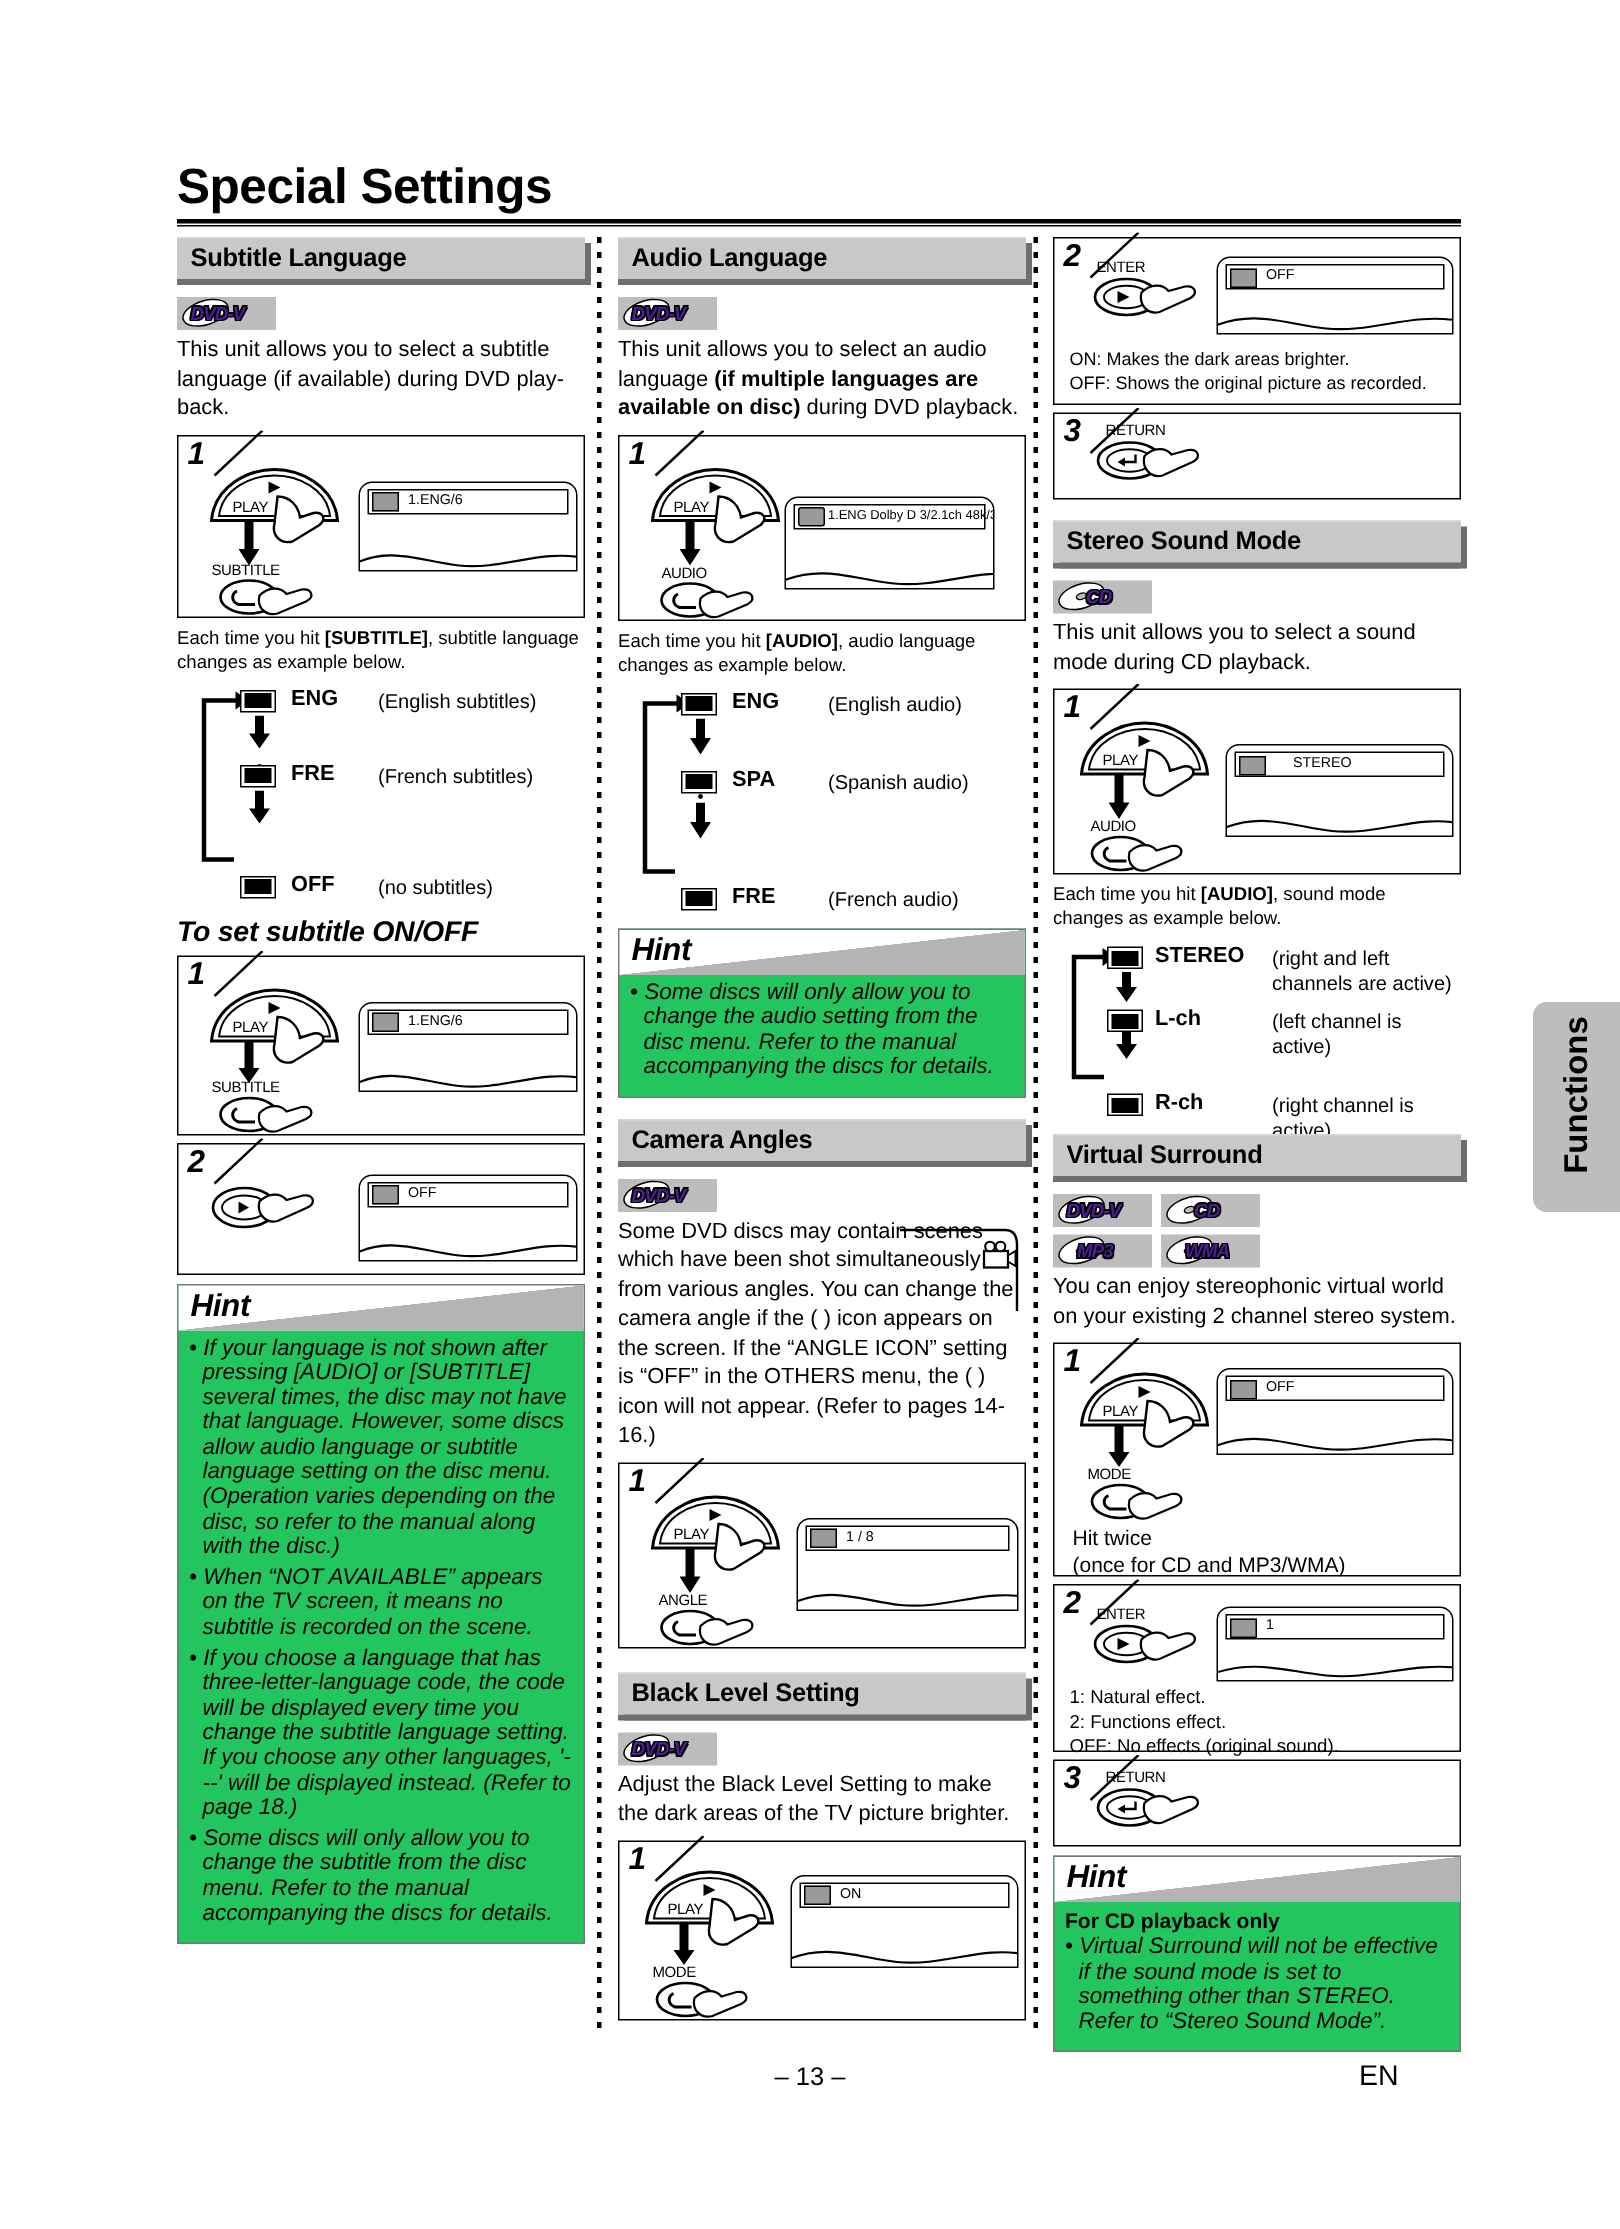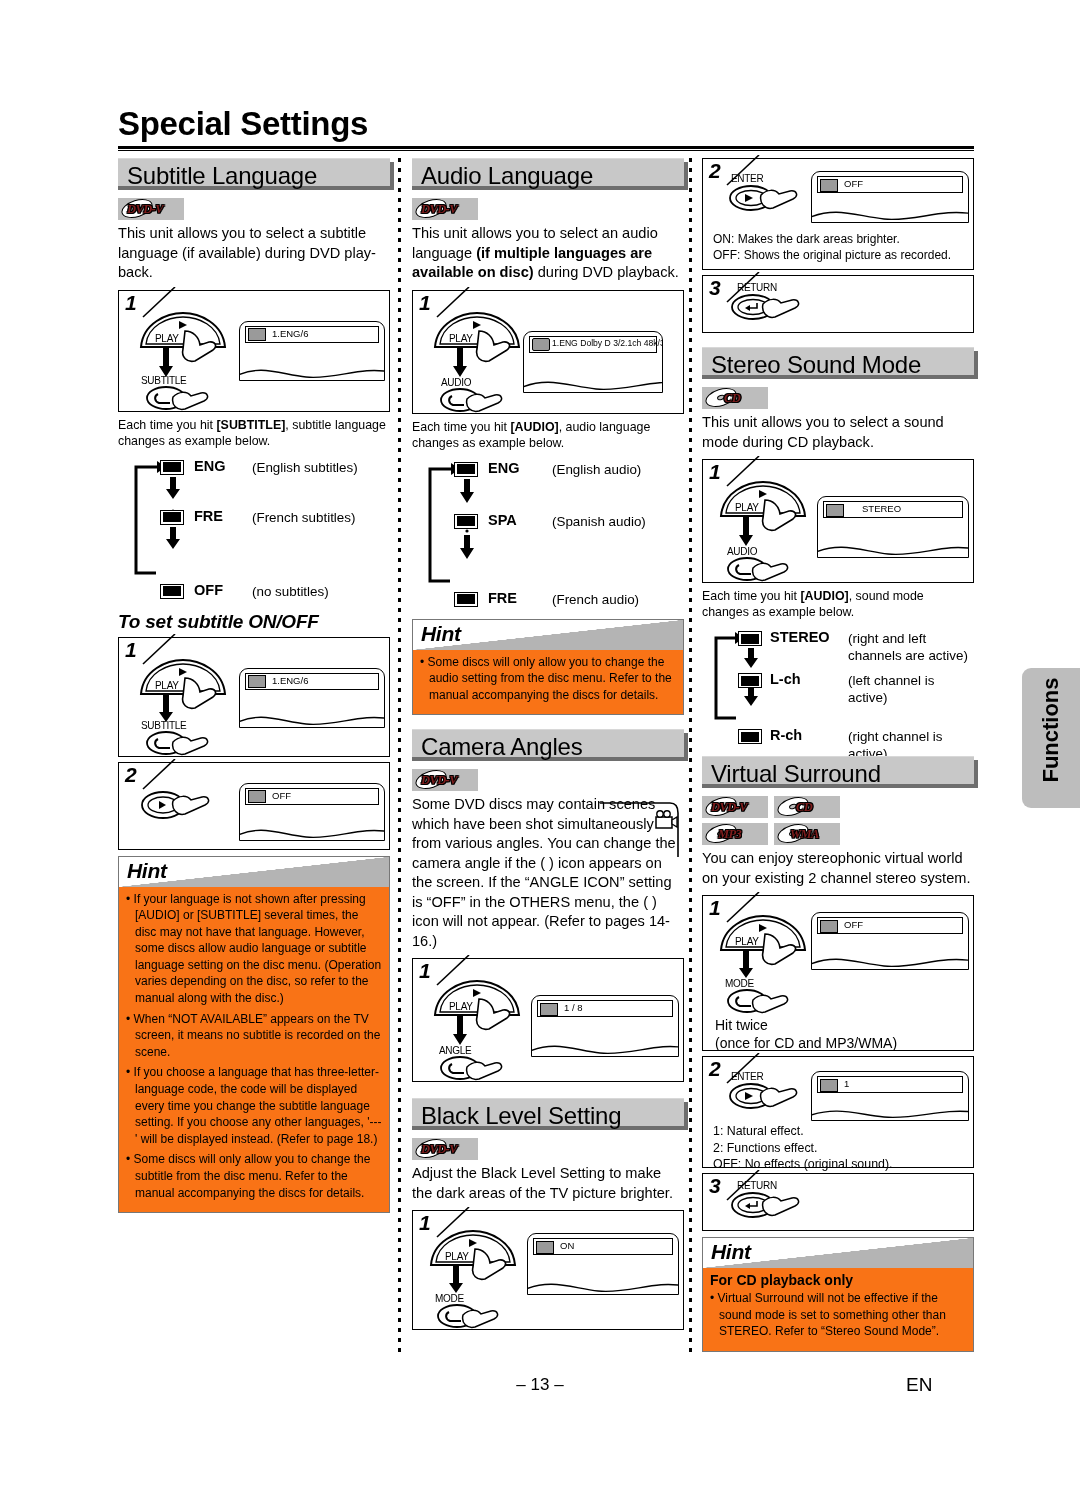--- a/index.html
+++ b/index.html
@@ -31,21 +31,21 @@
   .dotdiv.d2{left:689px;}
 
   
   .sec{position:relative;margin-bottom:8px;}
   .sec .bar{
     position:relative;background:#c8c8c8;height:27px;
     box-shadow:4px 4px 0 0 #6e6e6e;
     border-top:1px solid #d8d8d8;
   }
   .sec .bar span{
-    position:absolute;left:9px;top:3px;font-size:24px;font-weight:normal;
+    position:absolute;left:9px;top:3px;font-size:17px;font-weight:bold;
     letter-spacing:-0.2px;
   }
   .sec .underbar{height:4px;background:#6e6e6e;width:100%;margin-top:0px;}
 
   
   .badges{margin:8px 0 4px 0;display:flex;flex-wrap:wrap;gap:5px 6px;}
   .badge{
     width:66px;height:22px;background:#bdbdbd;position:relative;overflow:hidden;
   }
   .badge .disc{
@@ -53,24 +53,23 @@
     border:1.6px solid #000;border-radius:50%/50%;
     transform:rotate(-17deg);background:#fff;
   }
   .badge .disc:after{
     content:"";position:absolute;left:11px;top:5px;width:6px;height:3px;
     border:1.2px solid #000;border-radius:50%;background:#bdbdbd;
   }
   .badge .lbl{
     position:absolute;left:9px;top:4px;width:60px;
     font-size:12.5px;font-weight:bold;font-style:italic;
-    color:#7f1d1d;letter-spacing:-0.6px;
+    color:#4c1d95;letter-spacing:-0.6px;
     text-shadow:-1px 0 #000,0 -1px #000,1px 0 #000,0 1px #000,
                 -1px -1px #000,1px -1px #000,-1px 1px #000,1px 1px #000;
-    font-family:Liberation Serif, serif;
   }
 
   
   .p{font-size:14.6px;line-height:19.5px;margin:3px 0 7px 0;}
   .p b{font-weight:bold;}
 
   
   .stepbox{
     position:relative;border:1.6px solid #000;background:#fff;
     margin:0 0 5px 0;box-sizing:border-box;
@@ -108,37 +107,37 @@
     border:1.6px solid #000;background:#fff;
   }
   .flow .ficon i{
     position:absolute;left:2px;top:1.5px;right:2px;bottom:1.5px;
     background:#000;display:block;
   }
   .flow .fname{position:absolute;left:76px;top:3px;font-size:14.5px;font-weight:bold;}
   .flow .fdesc{position:absolute;top:4px;font-size:13.4px;line-height:17px;}
 
   
-  .hint{border:1.6px solid #777;margin:6px 0 8px 0;background:#f97316;}
+  .hint{border:1.6px solid #777;margin:6px 0 8px 0;background:#22c55e;}
   .hint .hhead{
     position:relative;height:30px;overflow:hidden;background:#fff;
   }
   .hint .hwedge{
     position:absolute;left:0;top:0;width:100%;height:30px;
     background:linear-gradient(to bottom right,transparent 49.6%,#b4b4b4 50%);
   }
   .hint .htext{
     position:absolute;left:8px;top:2px;font-size:21px;font-weight:bold;
     font-style:italic;letter-spacing:-0.3px;
   }
   .hint .hbody{padding:4px 7px 7px 7px;}
   .hint ul{margin:0;padding:0;list-style:none;}
   .hint li{
-    font-size:12px;line-height:16.6px;margin-bottom:4px;
-    padding-left:9px;text-indent:-9px;
+    font-size:15px;line-height:16.6px;margin-bottom:4px;
+    padding-left:9px;text-indent:-9px;font-style:italic;
   }
   .hint li:before{content:"• ";}
   .hint .hsub{font-size:14px;font-weight:bold;margin-bottom:2px;}
 
   
   .sidetab{
     position:absolute;left:1022px;top:668px;width:58px;height:140px;
     background:#bdbdbd;border-radius:9px 0 0 9px;
   }
   .sidetab span{

